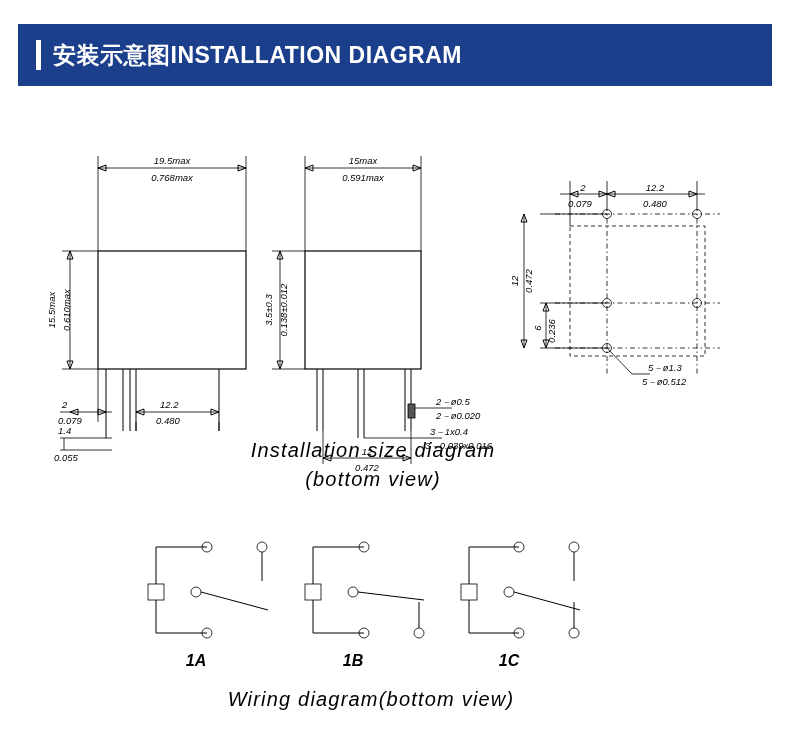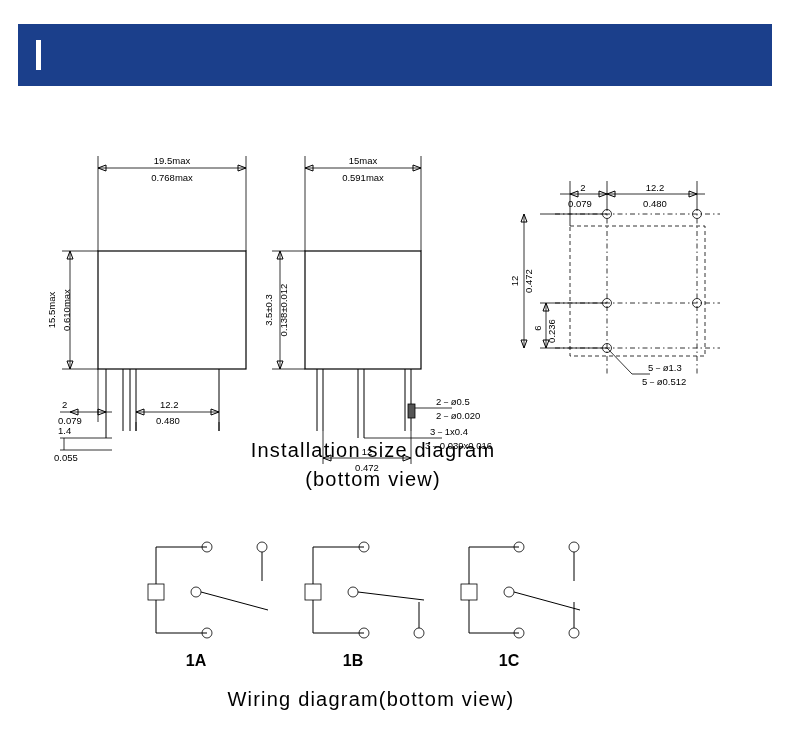--- a/index.html
+++ b/index.html
@@ -26,39 +26,42 @@
     color:#ffffff;
     font-size:23px;
     letter-spacing:0.5px;
     white-space:nowrap;
   }
   .header .title .cn{ font-weight:bold; }
   .header .title .en{ font-weight:bold; }
 
   .canvas{
     position:absolute; left:0; top:86px;
-    width:702px; height:669px;
+    width:702px; height:669px;font-style:italic;
   }
   svg.diagram{ display:block; }
 
   text{ font-family:"Liberation Sans", sans-serif; fill:#000; }
   .dim{ font-size:9.5px; }
   .cap{ font-size:20px; letter-spacing:1.2px; }
   .lbl{ font-size:16px; font-weight:bold; }
   .ln{ stroke:#000; stroke-width:1; fill:none; }
   .thin{ stroke:#000; stroke-width:0.8; fill:none; }
   .body{ stroke:#000; stroke-width:1.2; fill:none; }
   .dash{ stroke:#000; stroke-width:0.8; fill:none; stroke-dasharray:5 3 1.5 3; }
   .hid{ stroke:#000; stroke-width:0.8; fill:none; stroke-dasharray:4 3; }
 </style>
 </head>
 <body>
 
 <div class="header">
   <div class="bar"></div>
+  <div class="title">
+    <span class="cn">安装示意图</span><span class="en">INSTALLATION DIAGRAM</span>
+  </div>
 </div>
 
 <div class="canvas">
 <svg class="diagram" width="790" height="669" viewBox="0 0 790 669" xmlns="http://www.w3.org/2000/svg">
 
   <g>
 
     <rect class="body" x="98" y="165" width="148" height="118"></rect>
 
     <line class="thin" x1="98" y1="165" x2="62" y2="165"></line>

